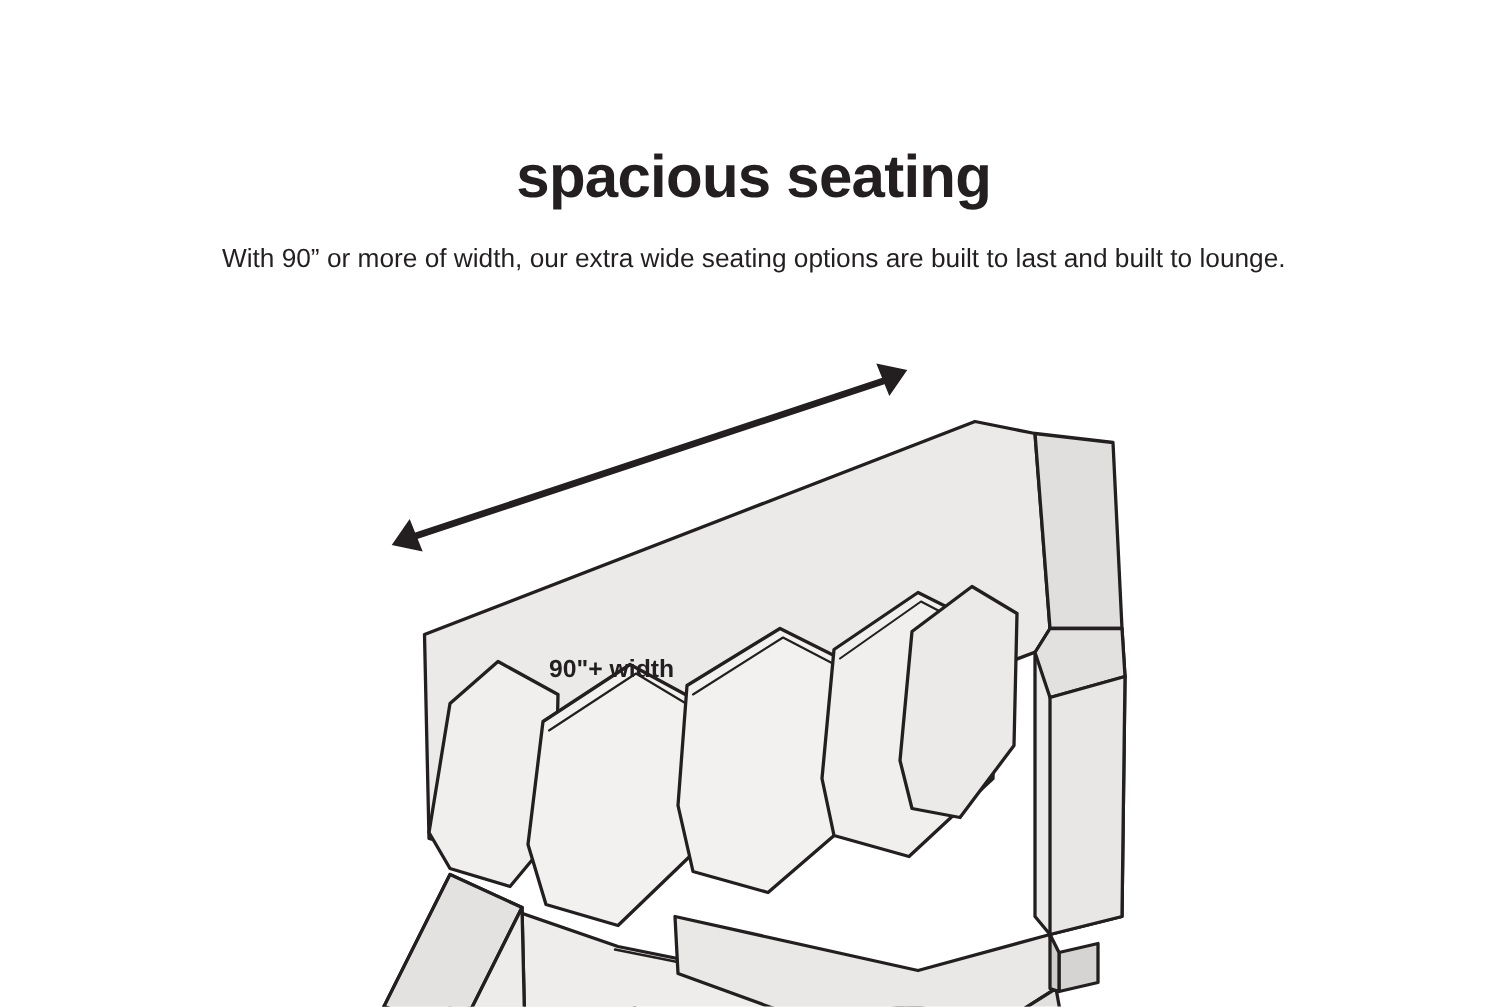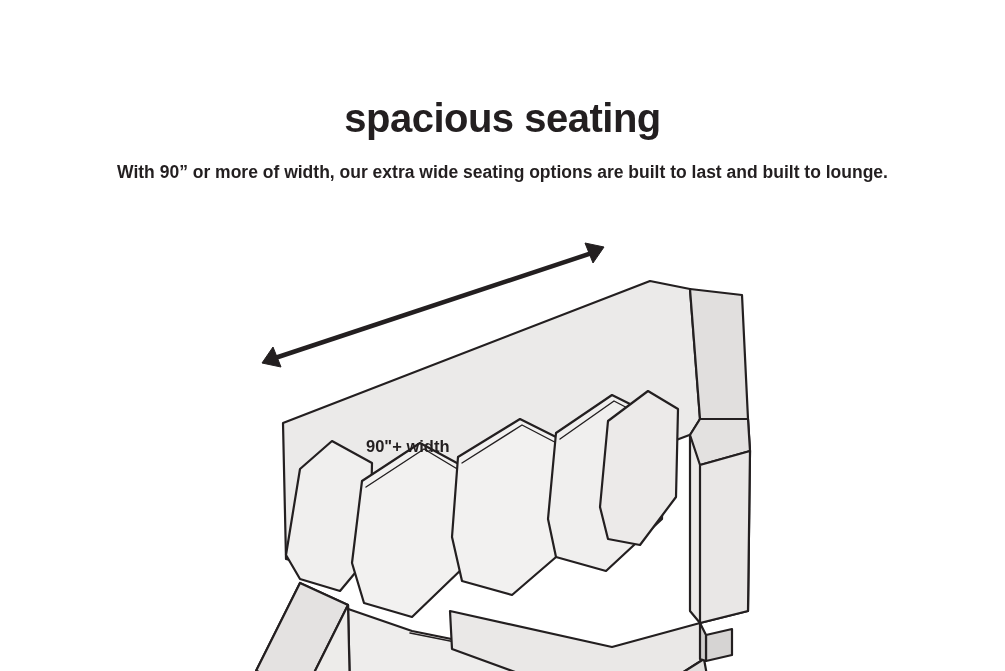--- a/index.html
+++ b/index.html
@@ -34,21 +34,21 @@
     color: #231f20;
     line-height: 1.1;
   }
   .subcopy {
     position: absolute;
     top: 116px;
     left: 0;
     width: 1005px;
     text-align: center;
     font-size: 17.5px;
-    font-weight: 700;
+    font-weight: 400;
     color: #231f20;
     line-height: 1.45;
   }
   .subcopy .line {
     display: block;
   }
   .illustration {
     position: absolute;
     top: 175px;
     left: 0;

